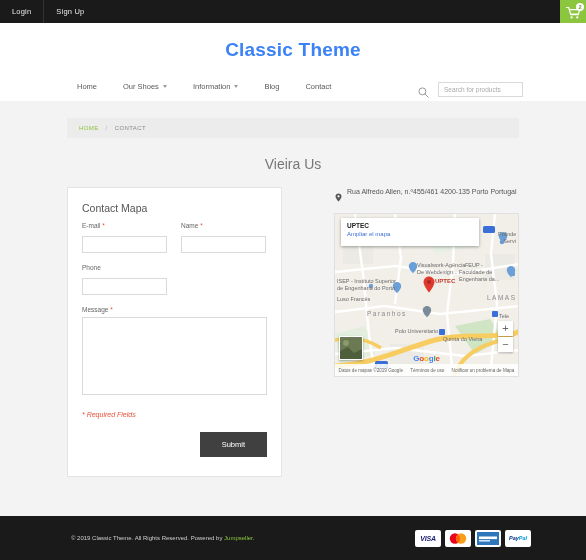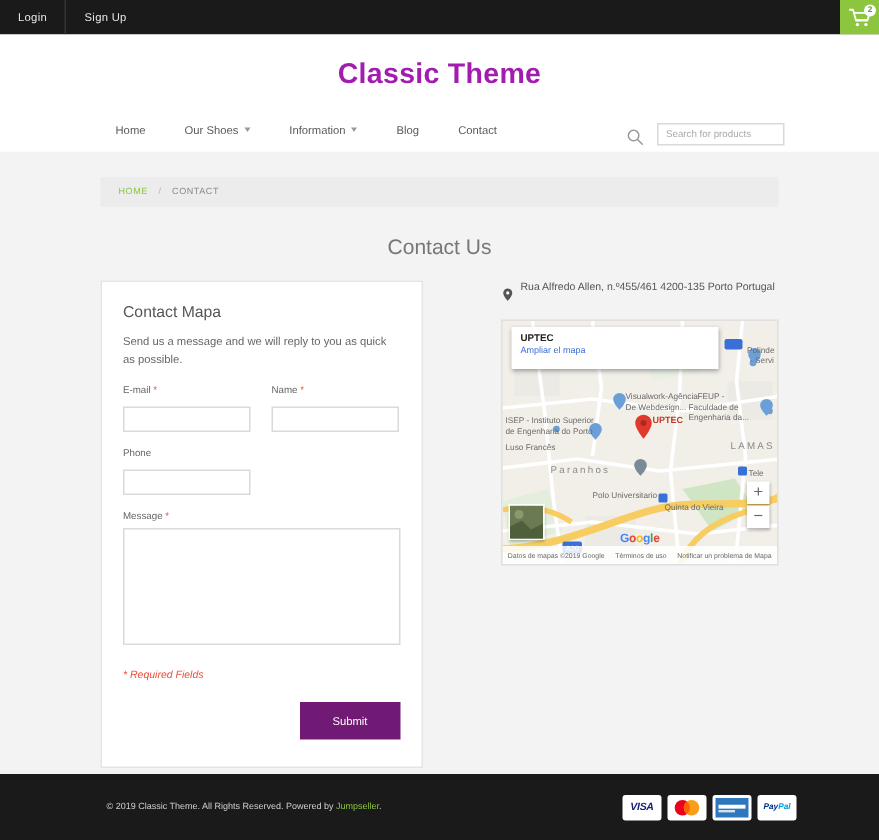--- a/index.html
+++ b/index.html
@@ -38,21 +38,21 @@
     position:absolute; top:3px; right:2px;
     background:#fff; color:#6a9e2c; border-radius:50%;
     width:8px; height:8px; font-size:5.5px; line-height:8px;
     text-align:center; font-weight:bold;
   }
 
   
   .header { height: 78px; background:#fff; position:relative; }
   .logo {
     text-align:center; padding-top:16px;
-    color:#a21caf; font-size:19px; font-weight:bold; letter-spacing:.2px;
+    color:#3b82f6; font-size:19px; font-weight:bold; letter-spacing:.2px;
     cursor:pointer;
   }
   .navbar {
     position:absolute; left:0; right:0; bottom:0; height:29px;
     display:flex; align-items:center;
   }
   .nav-list { display:flex; align-items:center; margin-left:77px; }
   .nav-item {
     font-size:7.5px; color:#5a5a5a; padding:0 13px; cursor:pointer;
     display:flex; align-items:center; white-space:nowrap;
@@ -120,21 +120,21 @@
     width:100%; height:78px; border:1px solid #dadada; background:#fff;
     outline:none; resize:none; font-size:7px; padding:4px;
     font-family:"Liberation Sans", sans-serif; color:#444;
   }
   .req-note {
     font-size:7px; color:#e8503a; font-style:italic;
     margin-top:12px; margin-bottom:14px;
   }
   .submit-row { display:flex; justify-content:flex-end; }
   .submit-btn {
-    background:#701a75; border:none; color:#fff; font-size:7.5px;
+    background:#404040; border:none; color:#fff; font-size:7.5px;
     padding:8px 22px; cursor:pointer; font-family:"Liberation Sans", sans-serif;
   }
 
   
   .info-title { font-size:11px; color:#555; font-weight:bold; margin-bottom:9px; }
   .info-row { display:flex; align-items:flex-start; margin-bottom:7px; }
   .info-ico { width:9px; flex:0 0 9px; margin-right:4px; padding-top:1px; }
   .info-phone { font-size:7.5px; color:#8cc63e; cursor:pointer; }
   .info-addr { font-size:7px; color:#555; line-height:1.4; }
 
@@ -266,28 +266,27 @@
 
   <div class="content">
     <div class="container">
 
       <div class="breadcrumb">
         <span class="bc-home">HOME</span>
         <span class="bc-sep">/</span>
         <span class="bc-cur">CONTACT</span>
       </div>
 
-      <h1 class="page-title">Contact Us</h1>
+      <h1 class="page-title">Vieira Us</h1>
 
       <div class="cols">
 
         <div class="col-left">
           <div class="form-card">
             <h2 class="form-title">Contact Mapa</h2>
-            <p class="form-desc">Send us a message and we will reply to you as quick as possible.</p>
 
             <div class="field-row">
               <div class="field half">
                 <label class="field-label">
                   <span>E-mail</span>
                   <span class="req">*</span>
                 </label>
                 <input class="inp" type="text" style="">
               </div>
               <div class="field half">

